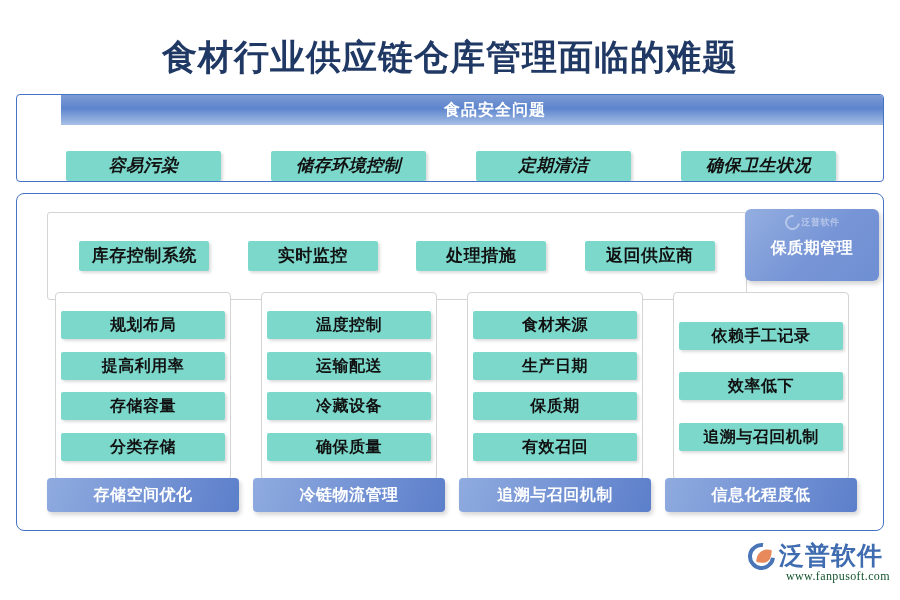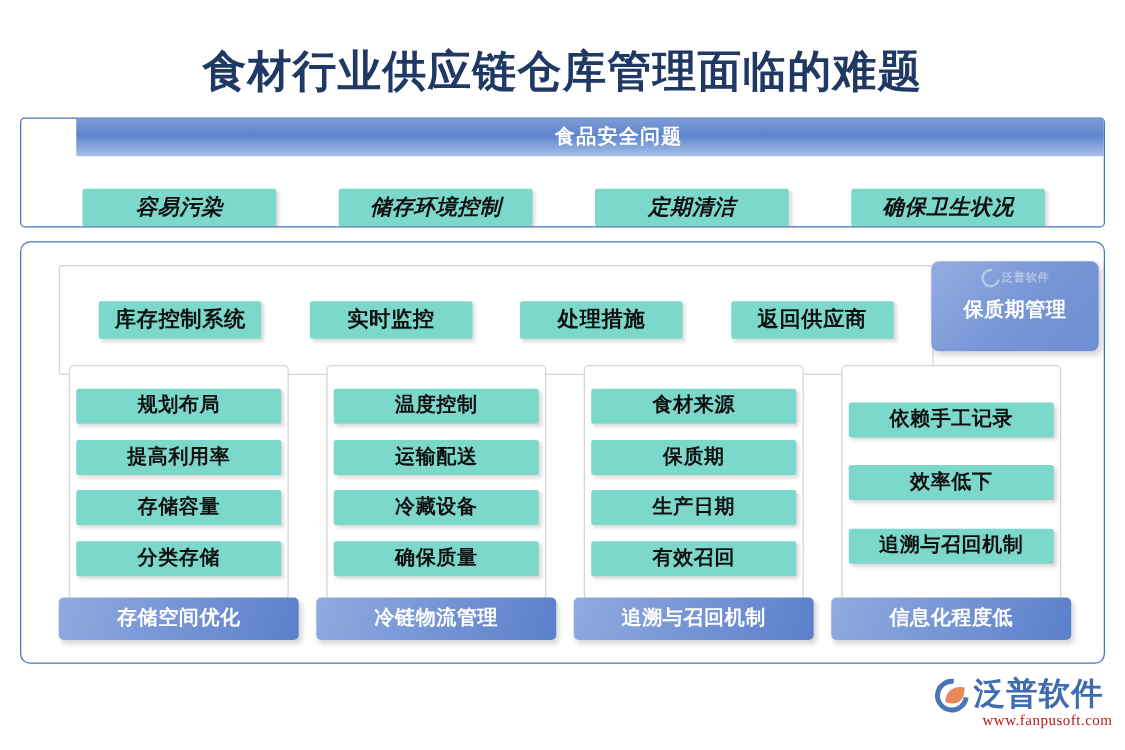--- a/index.html
+++ b/index.html
@@ -276,21 +276,21 @@
   .brand-name {
     font-size: 25px;
     font-weight: bold;
     color: #3f6cb0;
     letter-spacing: 1px;
     line-height: 28px;
   }
   .brand-url {
     font-family: "Liberation Serif", "DejaVu Serif", serif;
     font-size: 12px;
-    color: #b91c1c;
+    color: #14532d;
     letter-spacing: 0.4px;
     text-align: right;
     margin-top: -1px;
     padding-right: 2px;
   }
 </style>
 </head>
 <body>
 
 <div class="page">
@@ -342,22 +342,22 @@
           <div class="chip">运输配送</div>
           <div class="chip">冷藏设备</div>
           <div class="chip">确保质量</div>
         </div>
         <div class="column-footer">冷链物流管理</div>
       </div>
 
       <div class="column">
         <div class="column-card">
           <div class="chip">食材来源</div>
+          <div class="chip">生产日期</div>
           <div class="chip">保质期</div>
-          <div class="chip">生产日期</div>
           <div class="chip">有效召回</div>
         </div>
         <div class="column-footer">追溯与召回机制</div>
       </div>
 
       <div class="column">
         <div class="column-card">
           <div class="chip">依赖手工记录</div>
           <div class="chip">效率低下</div>
           <div class="chip">追溯与召回机制</div>

